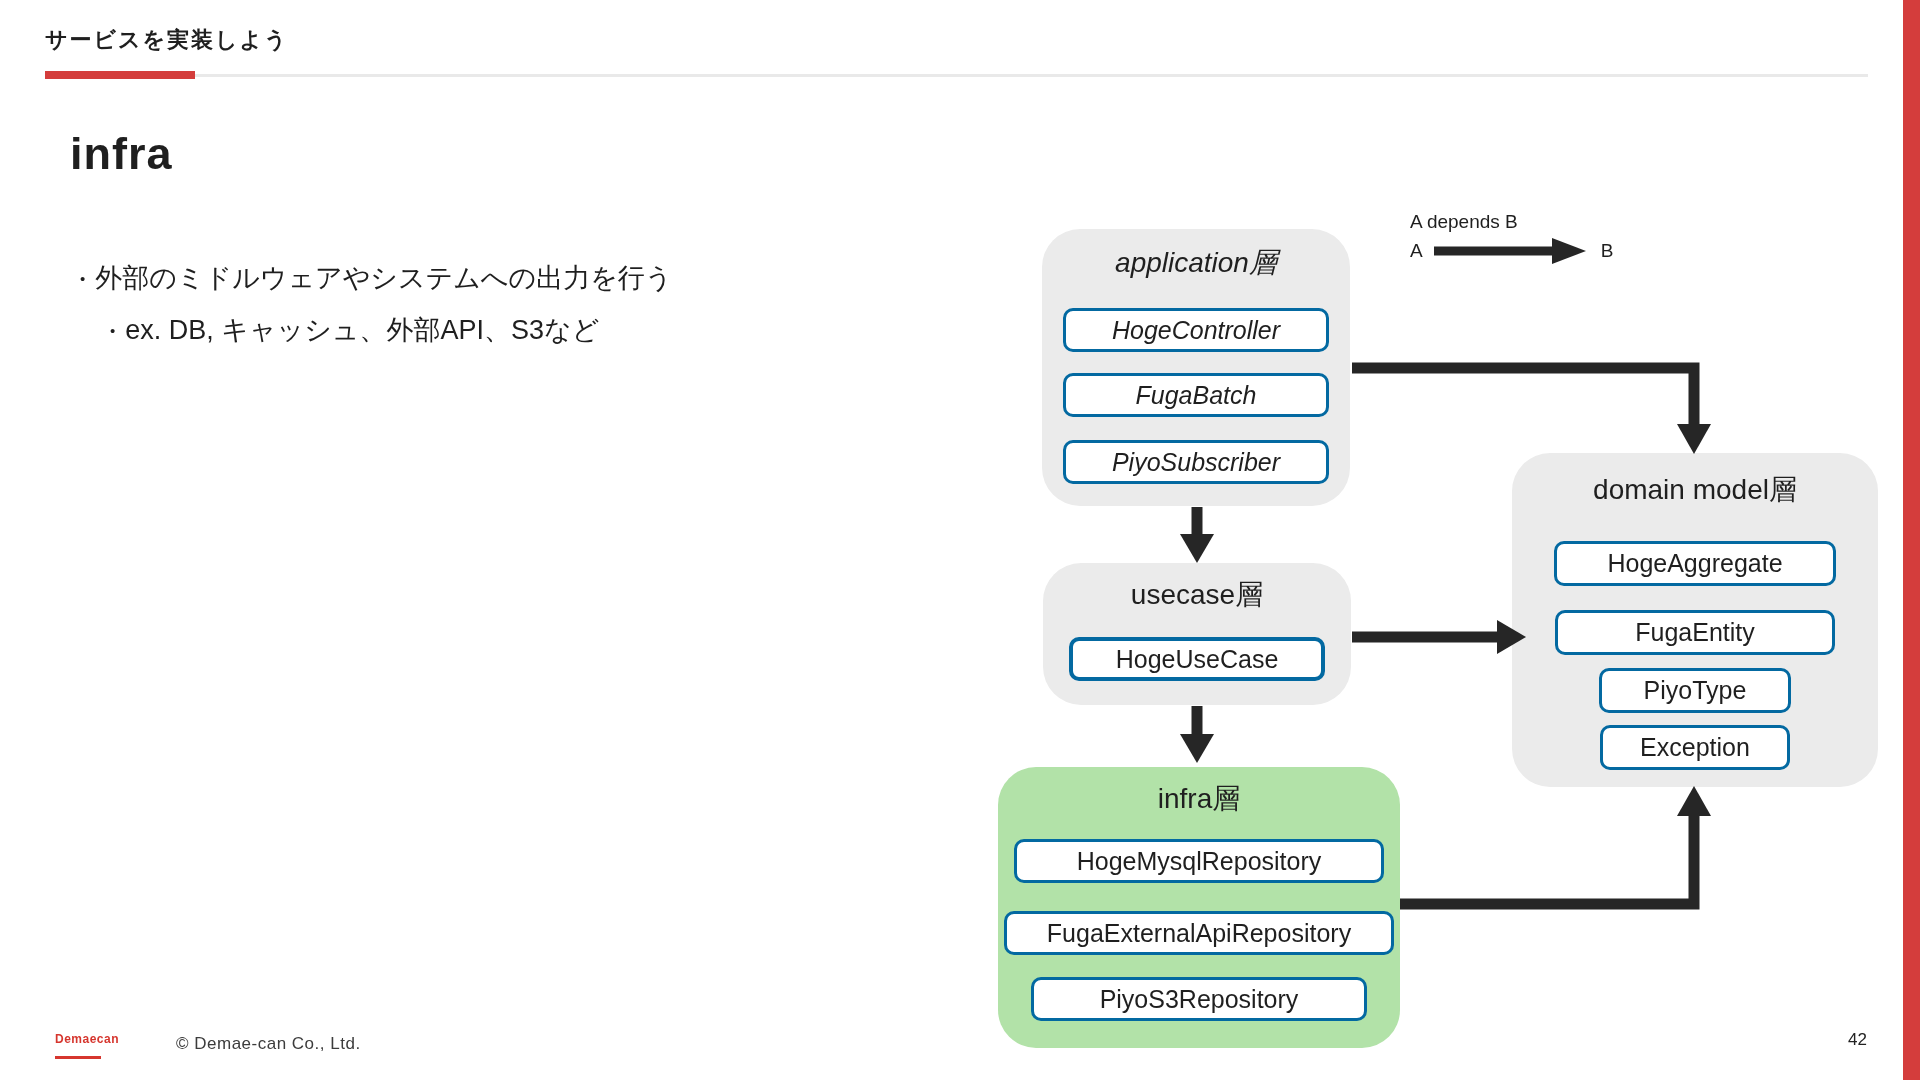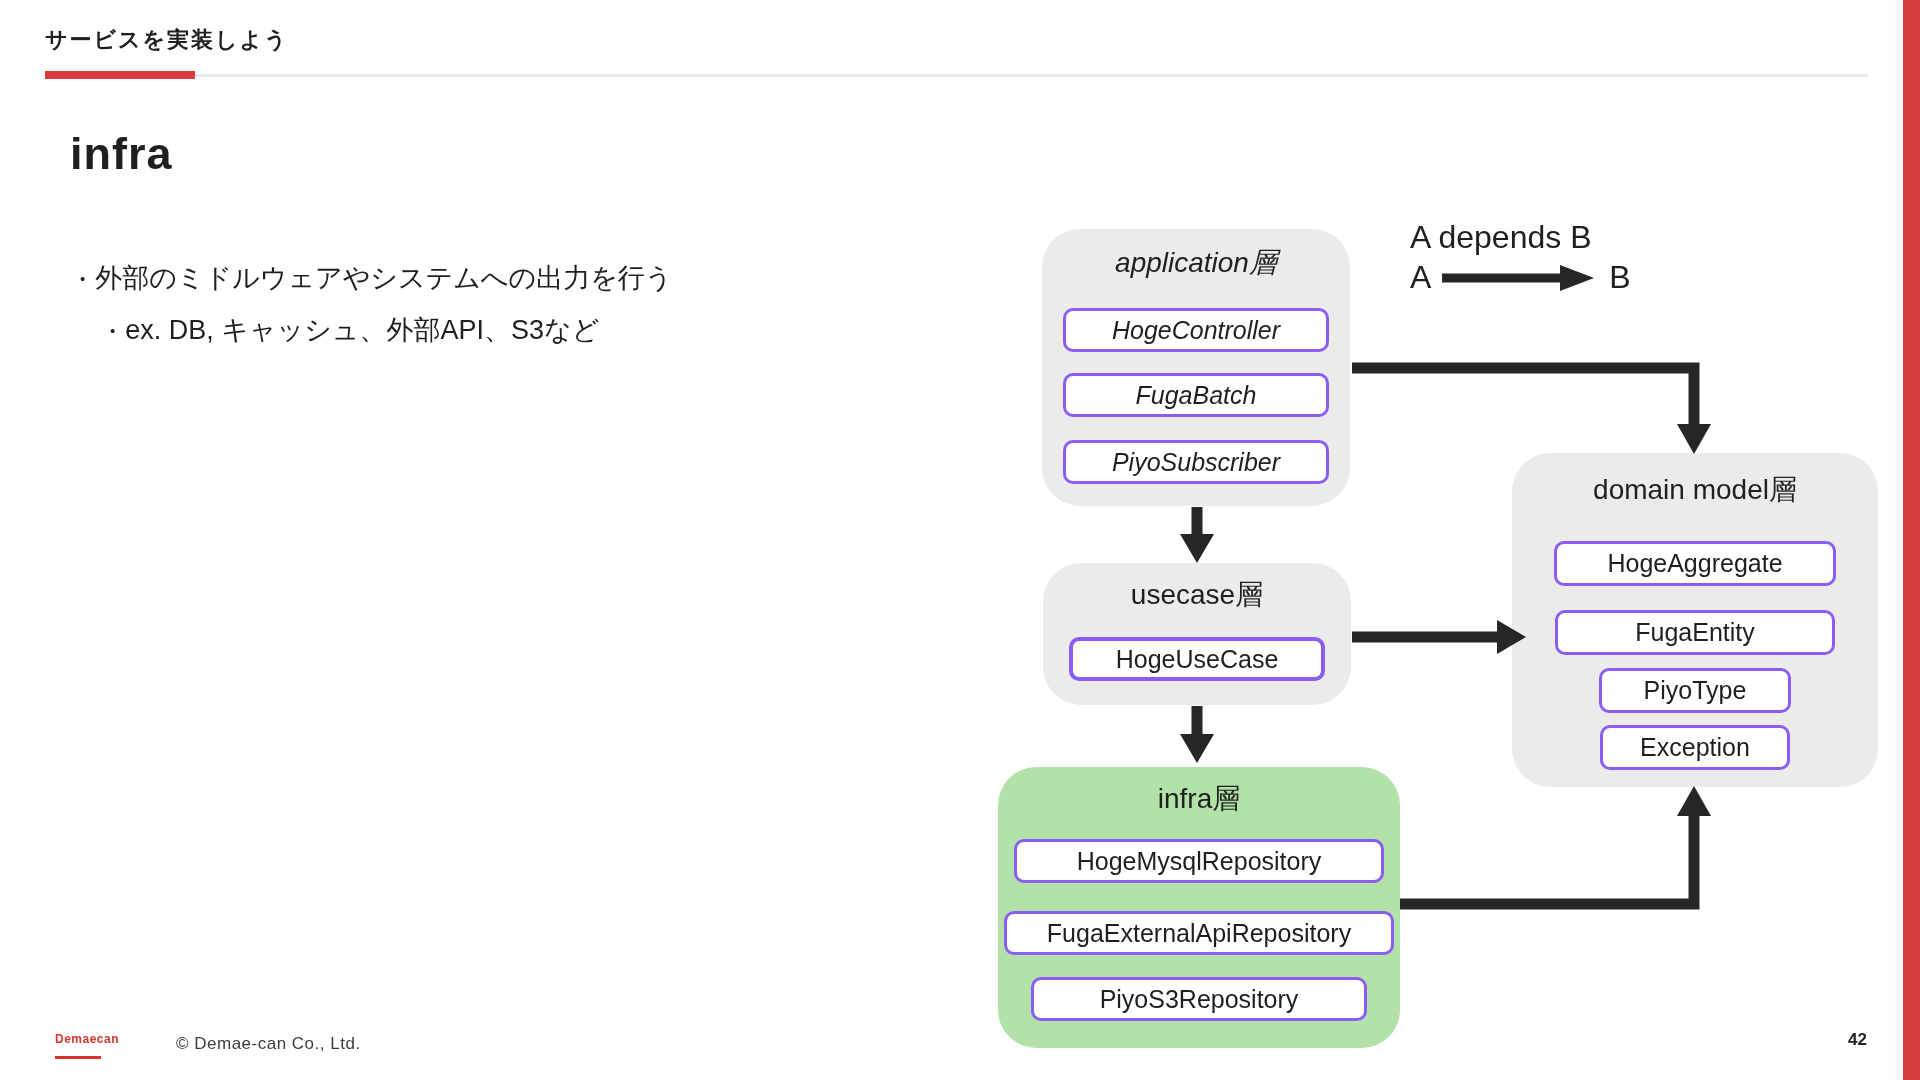--- a/index.html
+++ b/index.html
@@ -11,28 +11,28 @@
   .eyebrow { position:absolute; left:45px; top:25px; font-size:22px; font-weight:700; letter-spacing:2px; }
   .rule-gray { position:absolute; left:45px; top:74px; width:1823px; height:3px; background:#e9e9e9; }
   .rule-red  { position:absolute; left:45px; top:71px; width:150px; height:8px; background:#d43d3c; }
   .title { position:absolute; left:70px; top:128px; margin:0; font-size:45px; font-weight:800; letter-spacing:1px; }
   
   .bullets { position:absolute; left:80px; top:260px; font-size:27px; }
   .bullet { display:flex; align-items:center; margin-bottom:16px; white-space:nowrap; }
   .bullet .dot { font-size:15px; margin-right:10px; }
   .bullet.l2 { margin-left:30px; }
   
-  .legend { position:absolute; left:1410px; top:219px; font-size:32px; font-weight:500; }
+  .legend { position:absolute; left:1410px; top:211px; font-size:19px; font-weight:500; }
   .legend-line2 { display:flex; align-items:center; margin-top:3px; }
   .legend-line2 svg { margin:0 9px; display:block; }
   
   .layer { position:absolute; border-radius:38px; background:#ebebeb;
            display:flex; flex-direction:column; align-items:center; box-sizing:border-box; }
   .layer-title { font-size:28px; line-height:34px; }
-  .node { background:#ffffff; border:3px solid #8b5cf6; border-radius:10px; height:44px;
+  .node { background:#ffffff; border:3px solid #0369a1; border-radius:10px; height:44px;
           display:flex; align-items:center; justify-content:center; font-size:25px;
           box-sizing:border-box; white-space:nowrap; }
   .layer.app     { left:1042px; top:229px; width:308px; height:277px;font-style:italic; }
   .app .layer-title    { margin-top:17px; }
   .layer.usecase { left:1043px; top:563px; width:308px; height:142px; }
   .usecase .layer-title{ margin-top:15px; }
   .usecase .node { border-width:4px; }
   .layer.infra   { left:998px;  top:767px; width:402px; height:281px; background:#b2e2a8; }
   .infra .layer-title  { margin-top:15px; }
   .layer.domain  { left:1512px; top:453px; width:366px; height:334px; }
@@ -40,21 +40,21 @@
   .domain .node { height:45px; }
   
   .arrows { position:absolute; left:0; top:0; pointer-events:none; }
   
   .redbar { position:absolute; left:1903px; top:0; width:17px; height:1080px; background:#d43d3c; }
   
   .logo { position:absolute; left:55px; top:1032px; font-size:12px; font-weight:800;
           color:#d6362e; letter-spacing:0.5px; }
   .logo-underline { position:absolute; left:55px; top:1056px; width:46px; height:3px; background:#d6362e; }
   .copyright { position:absolute; left:176px; top:1034px; font-size:17px; color:#3c3c3c; letter-spacing:0.5px; }
-  .pagenum { position:absolute; left:1848px; top:1030px; font-size:17px; font-weight:700; color:#222; }
+  .pagenum { position:absolute; left:1848px; top:1030px; font-size:17px; font-weight:400; color:#222; }
 </style>
 </head>
 <body>
 
 <div class="slide">
 
   <div class="eyebrow">サービスを実装しよう</div>
   <div class="rule-gray"></div>
   <div class="rule-red"></div>
 

